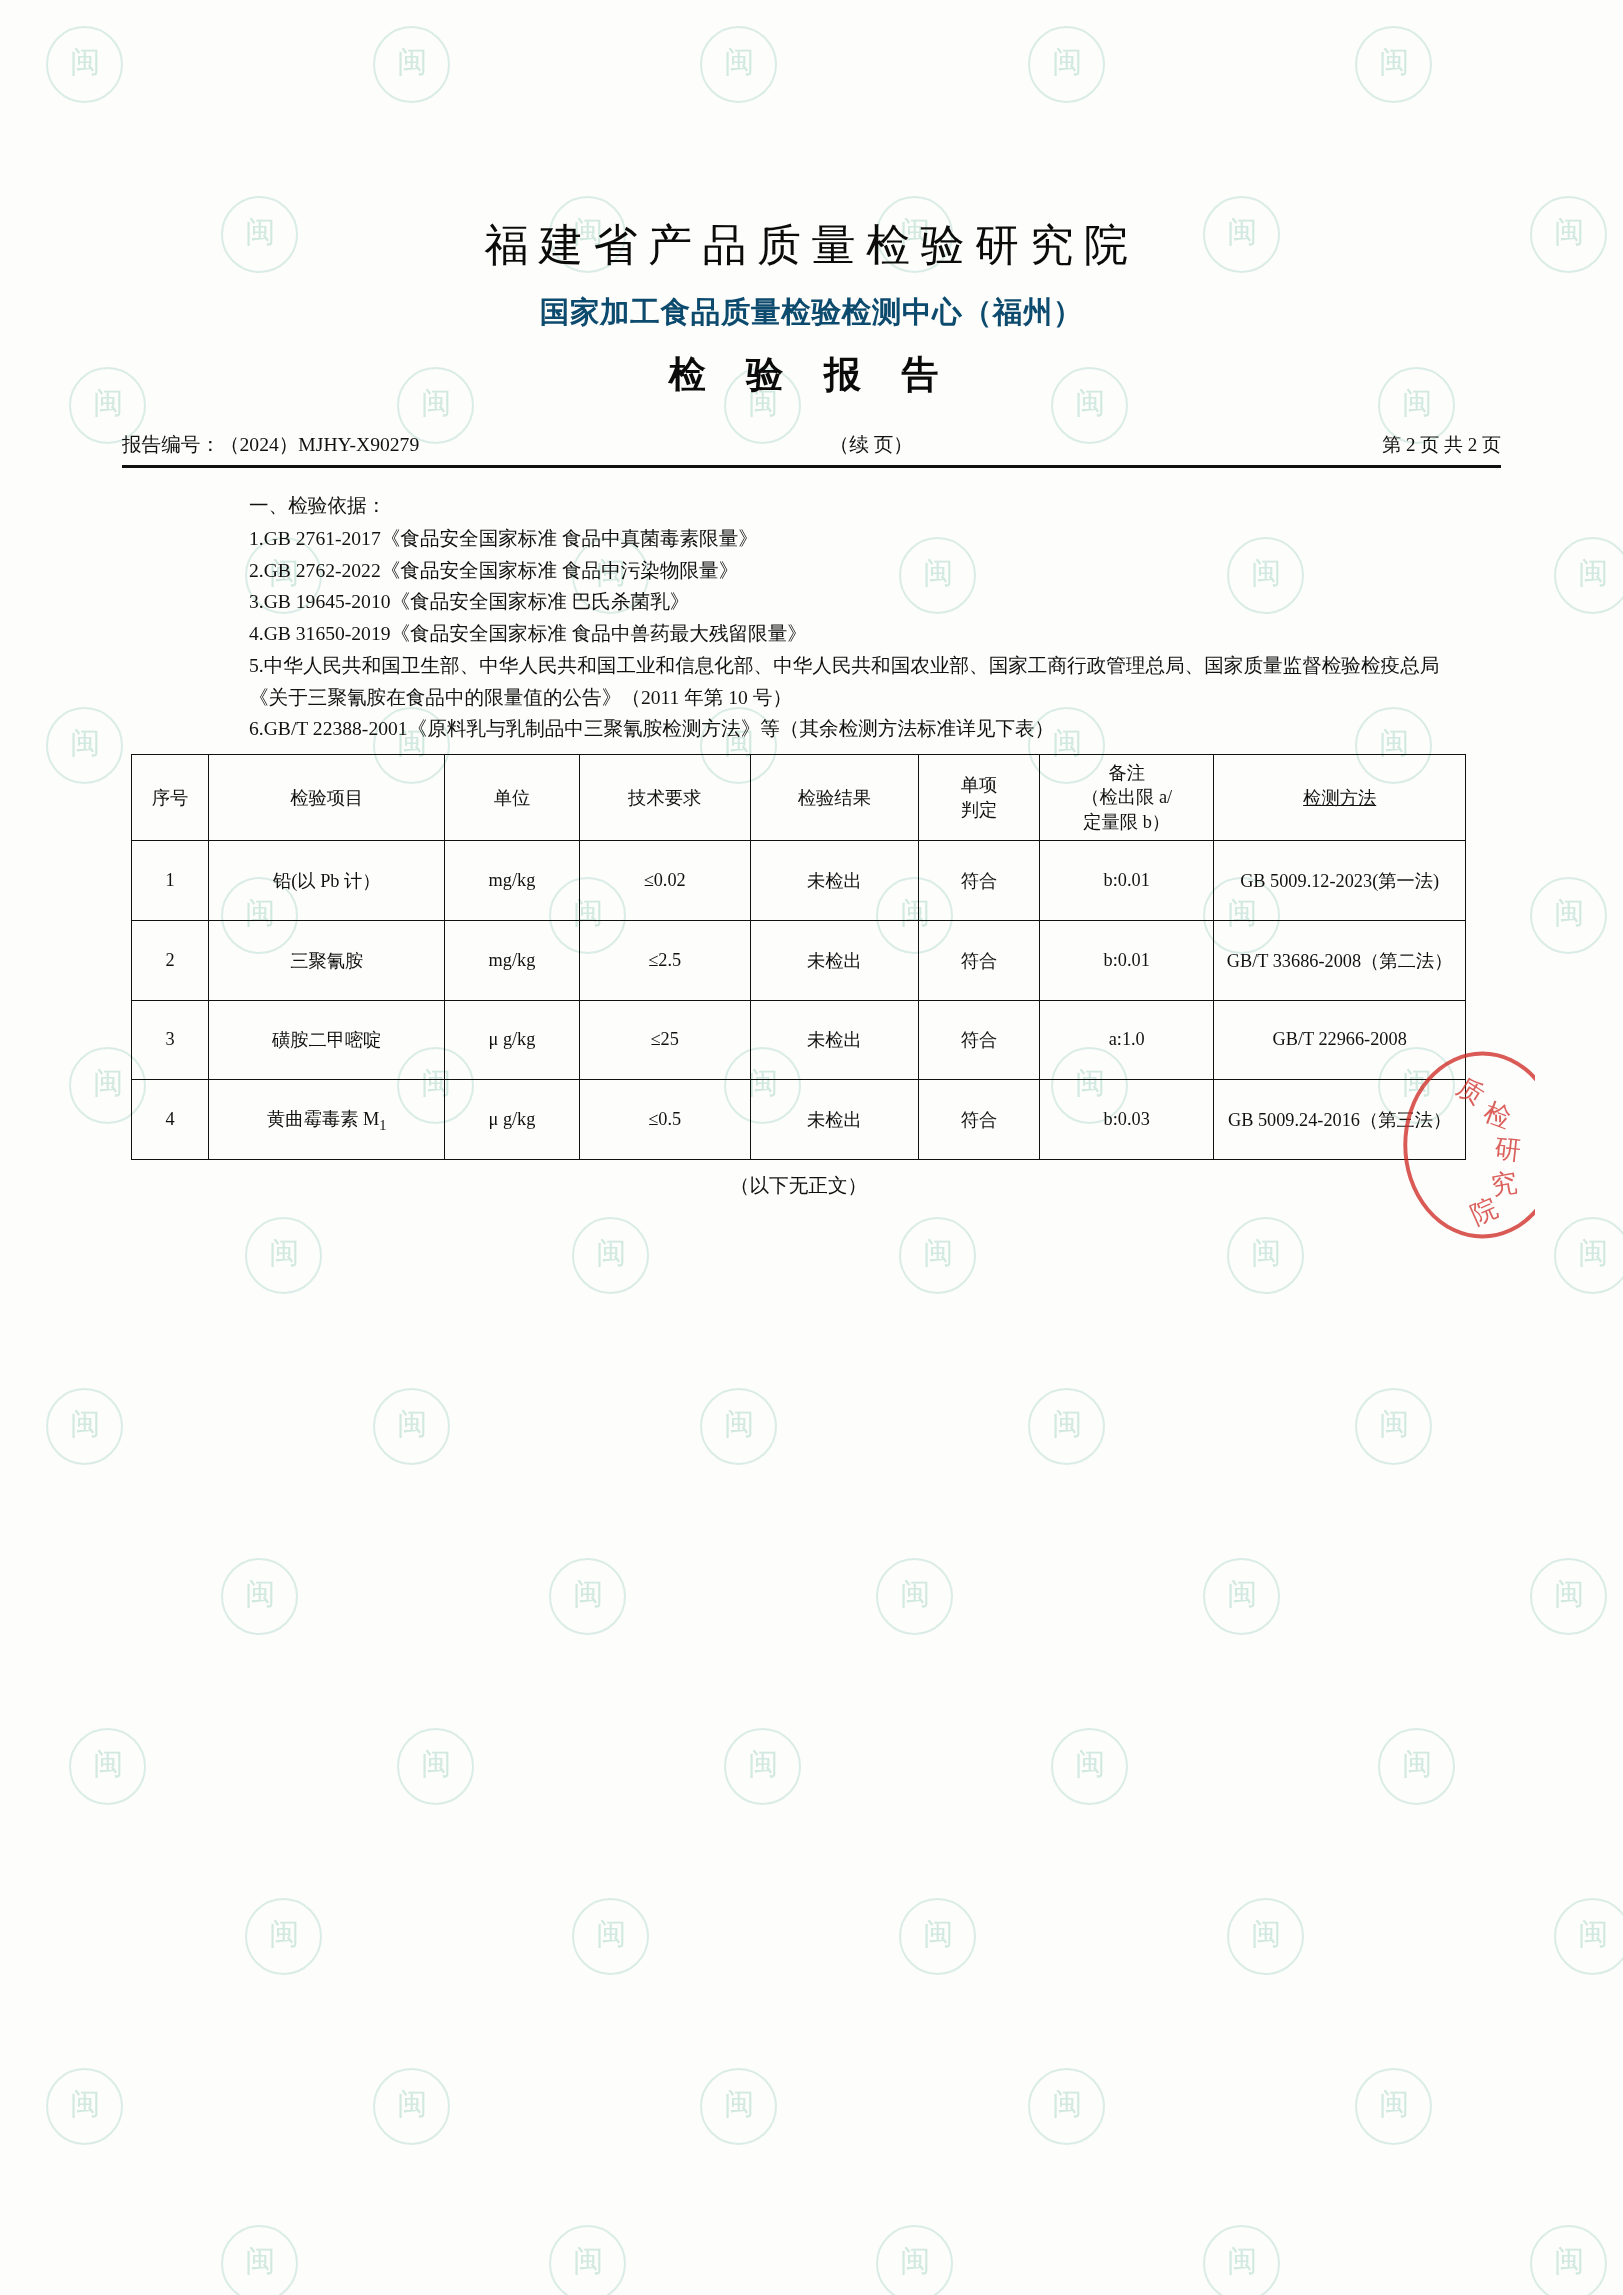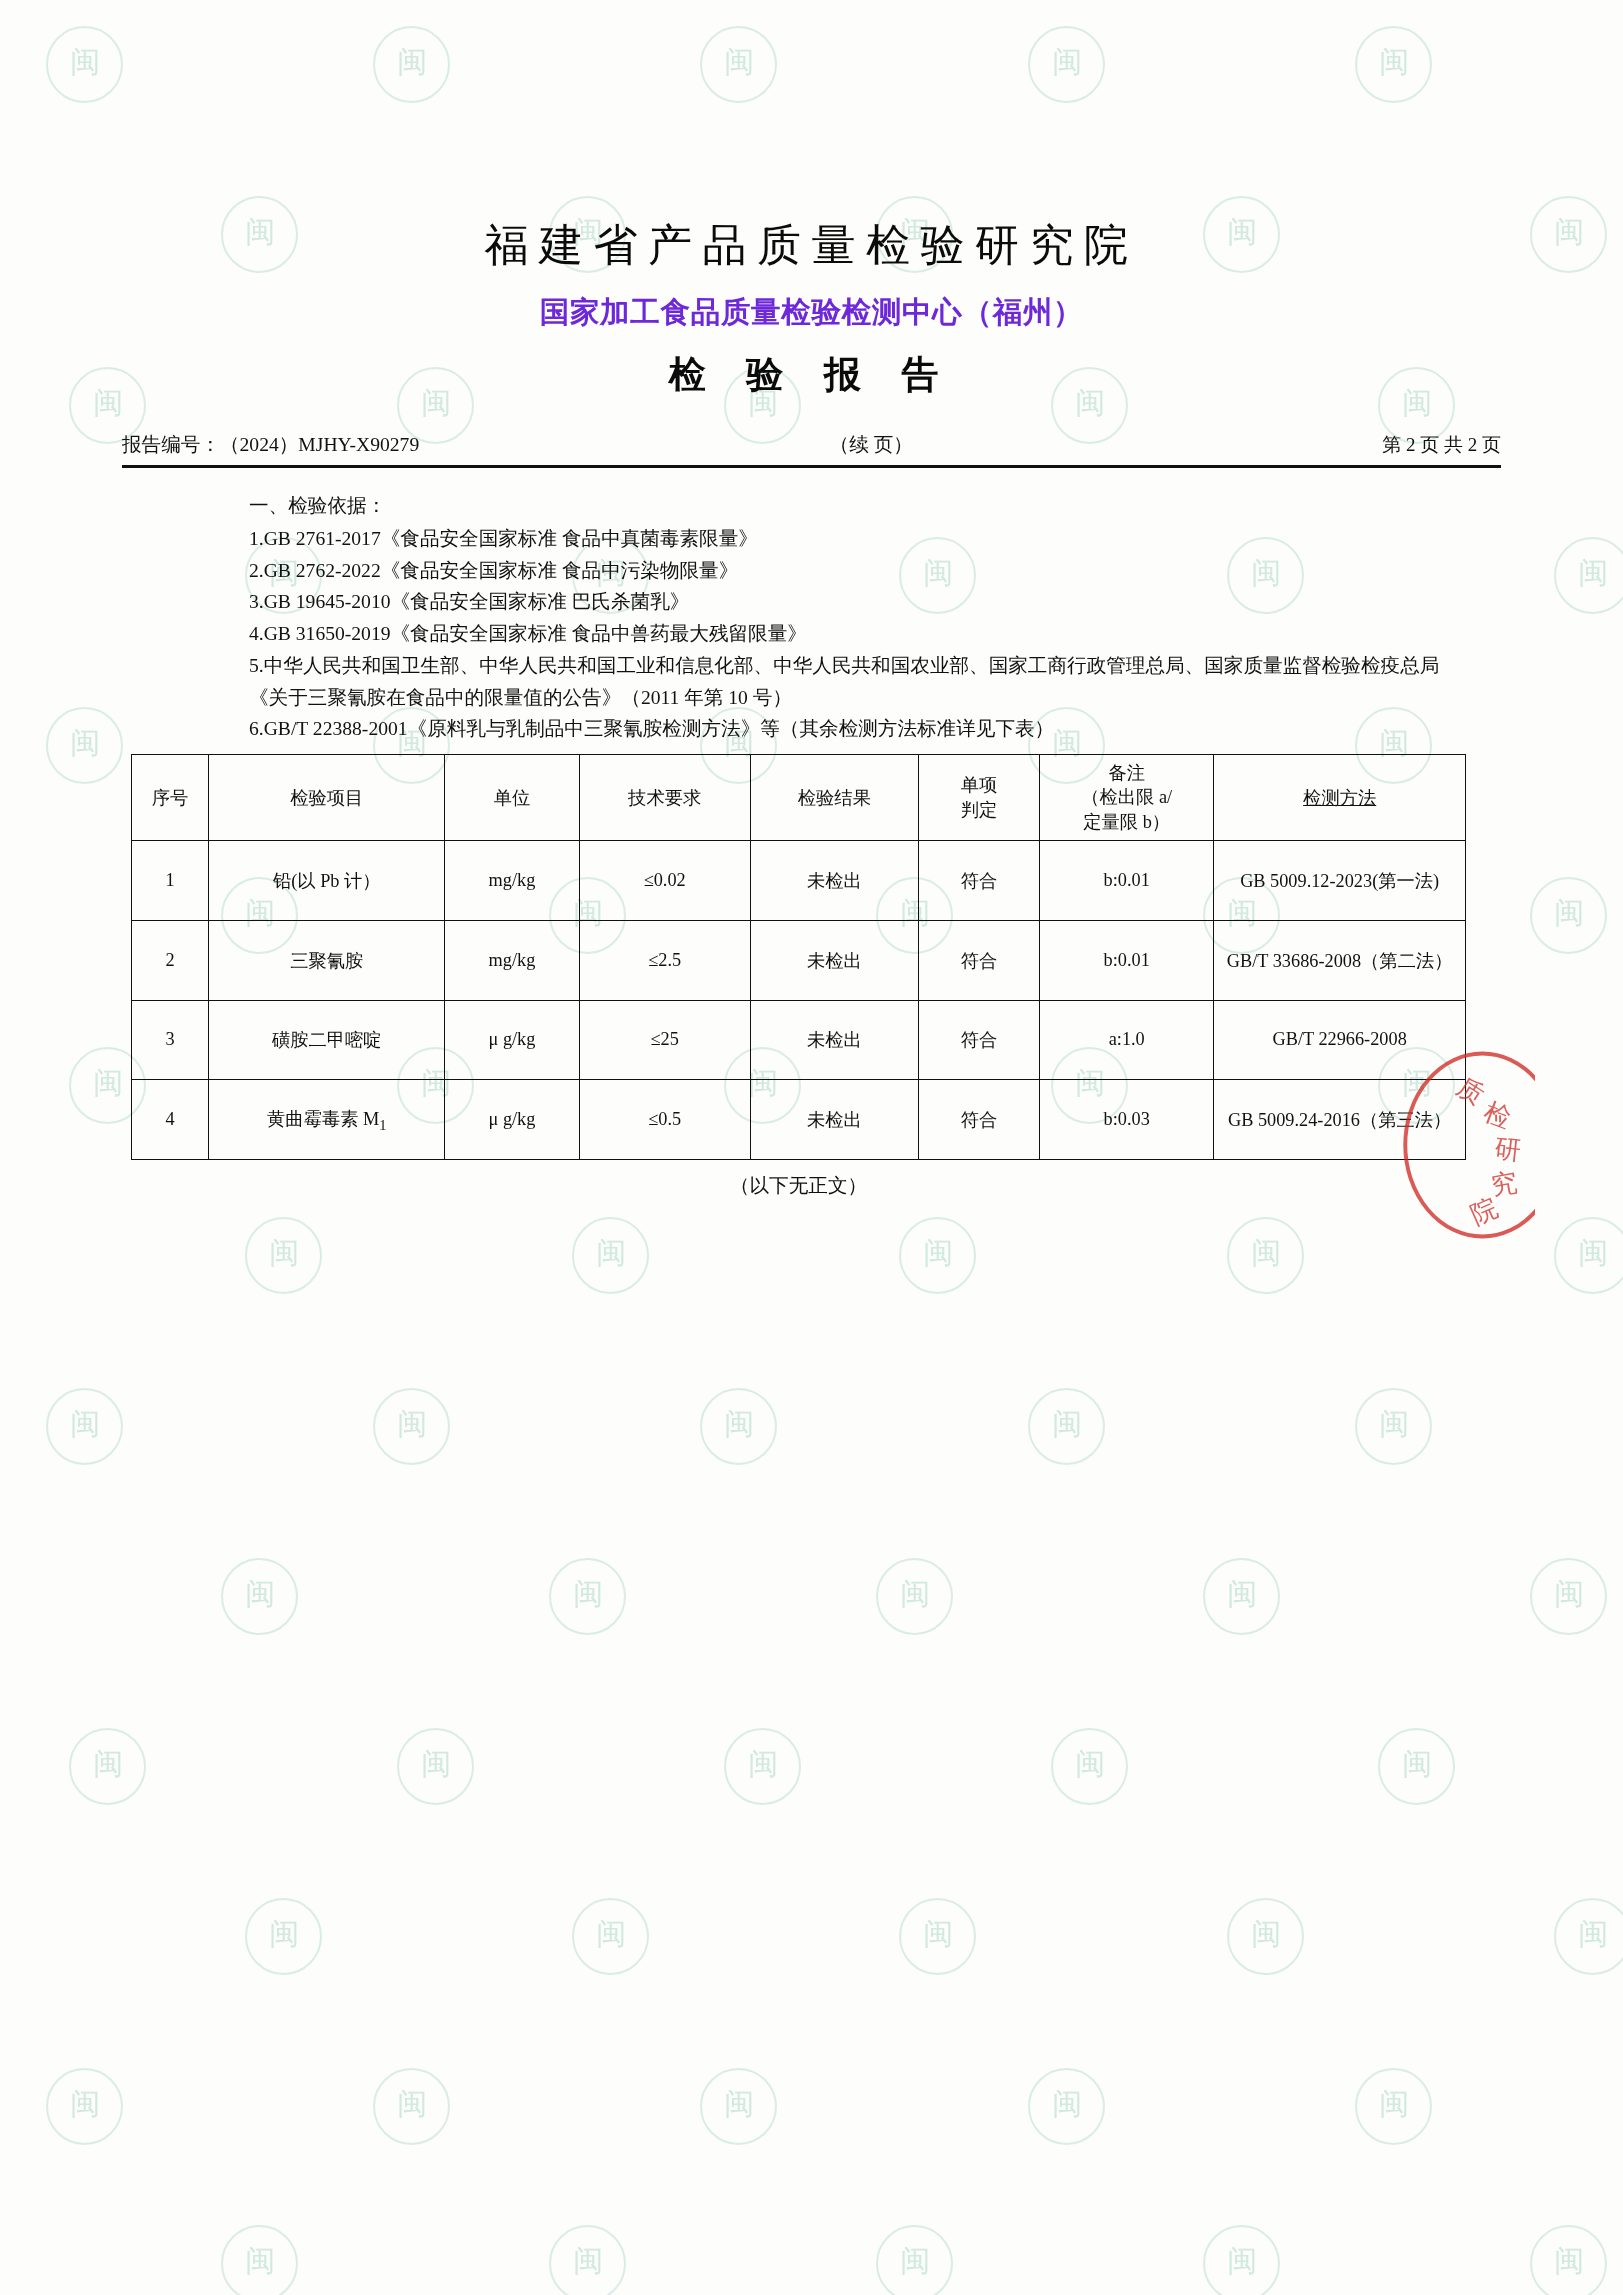--- a/index.html
+++ b/index.html
@@ -50,21 +50,21 @@
     font-weight: normal;
     font-size: 44px;
     letter-spacing: 10.5px;
     color: #0b0b0b;
   }
   .center-name {
     margin-top: 18.3px;
     font-weight: bold;
     font-size: 29.5px;
     letter-spacing: 0.7px;
-    color: #6d28d9;
+    color: #0c4a6e;
   }
   .report-title {
     margin-top: 17px;
     font-weight: bold;
     font-size: 37px;
     letter-spacing: 15.7px;
     color: #0b0b0b;
   }
 
   

